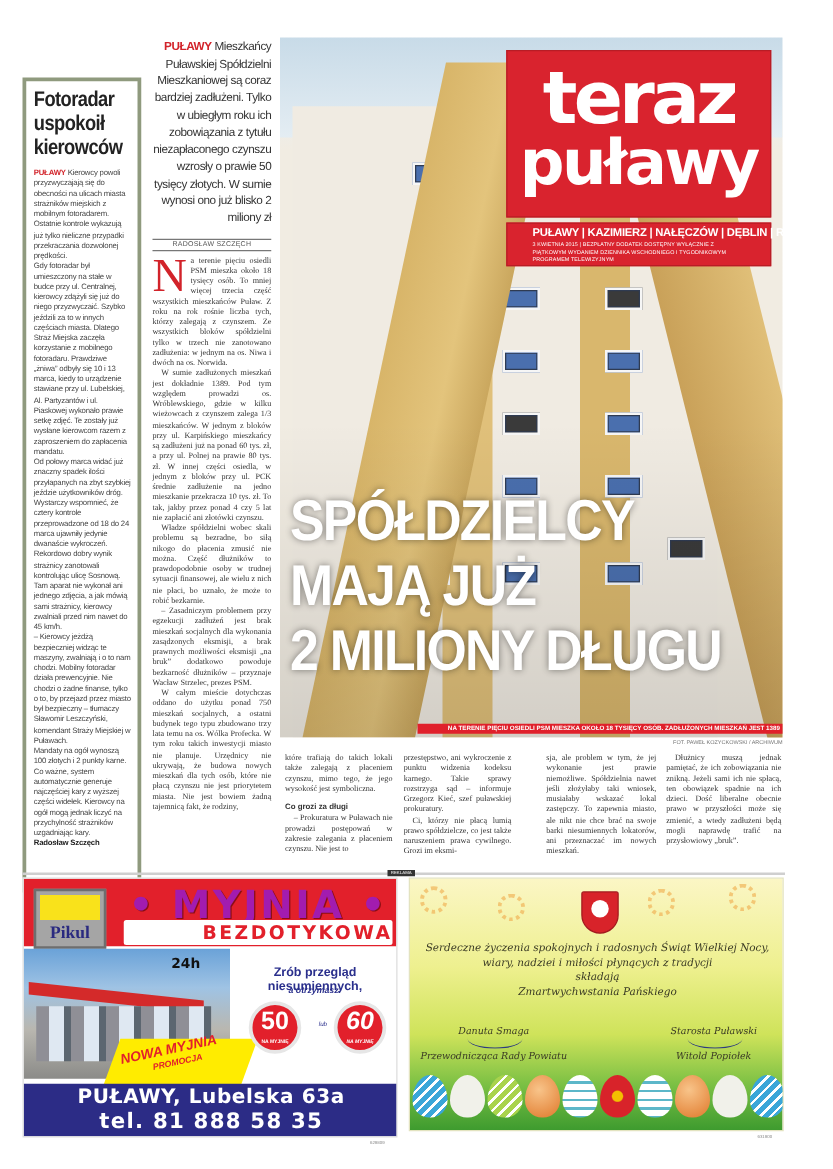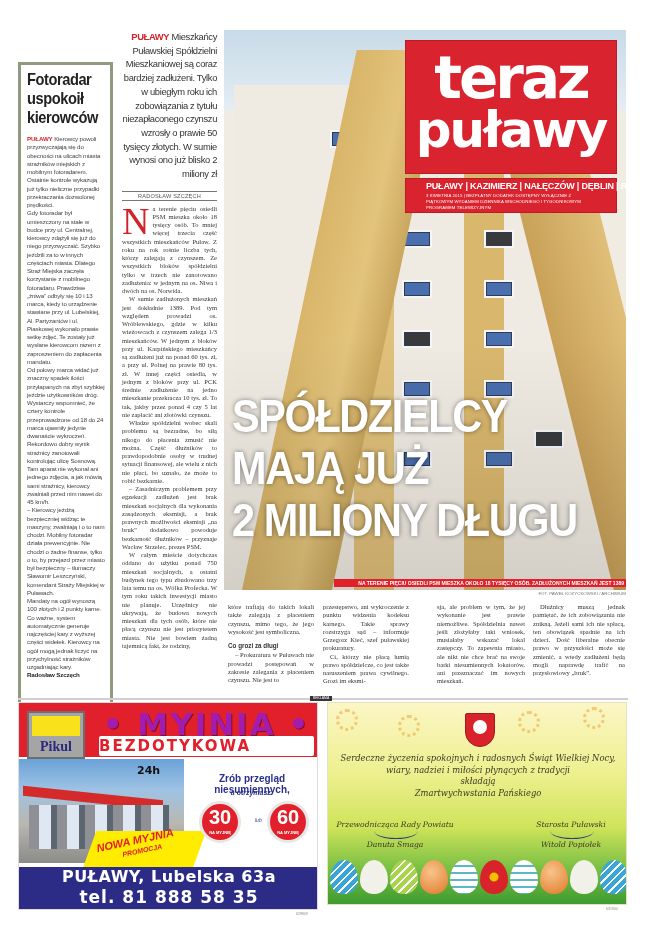--- a/index.html
+++ b/index.html
@@ -115,21 +115,21 @@
   .ad1 .redtop { position: absolute; left: 0; top: 0; width: 100%; height: 54px; background: #e2202b; }
   .ad1 .logo { position: absolute; left: 8px; top: 8px; width: 58px; height: 48px; background: #a5a5a5;
     border: 2px solid #6e6e6e; }
   .ad1 .logo .yel { position: absolute; left: 3px; top: 3px; width: 48px; height: 20px; background: #f9e21b; }
   .ad1 .logo .txt { position: absolute; left: 0; bottom: 2px; width: 100%; text-align: center;
     font-family: "Liberation Serif", serif; font-weight: bold; font-size: 14px; color: #2a2a80; }
   .ad1 .title1 { position: absolute; left: 80px; top: 3px; width: 215px; text-align: center;
     font-family: "DejaVu Sans", sans-serif; font-weight: bold; font-size: 31px; color: #a21caf; letter-spacing: 2px;
     text-shadow: 1px 1px 0 #8a0e14; }
   .ad1 .title2 { position: absolute; left: 80px; top: 33px; width: 215px; height: 20px; background: #fff;
-    text-align: left; font-family: "DejaVu Sans", sans-serif; font-weight: bold; font-size: 15px; line-height: 20px;
+    text-align: right; font-family: "DejaVu Sans", sans-serif; font-weight: bold; font-size: 15px; line-height: 20px;
     color: #e2202b; letter-spacing: 2px; border-radius: 2px; }
   .ad1 .h24 { position: absolute; left: 118px; top: 61px; font-family: "DejaVu Sans", sans-serif; font-weight: bold;
     font-size: 11px; color: #111; }
   .ad1 .pic { position: absolute; left: 0; top: 56px; width: 165px; height: 104px;
     background: linear-gradient(180deg, #6aa2d8 0%, #9fc3e4 30%, #b9b7b0 62%, #8b8b88 100%); }
   .ad1 .roof { position: absolute; left: 4px; top: 90px; width: 140px; height: 10px; background: #d42a2a;
     transform: skewY(6deg); }
   .ad1 .booths { position: absolute; left: 10px; top: 102px; width: 140px; height: 44px;
     background: repeating-linear-gradient(90deg, #8f8f96 0 10px, #dfe8f2 10px 22px, #5c6670 22px 28px); }
   .ad1 .promo { position: absolute; left: 70px; top: 128px; width: 110px; height: 40px; background: #ffec00;
@@ -281,25 +281,25 @@
   <div class="booths"></div>
   <div class="h24">24h</div>
   <div class="promo"></div>
   <div class="promo-txt">
       <span style="padding-left:0;font-size:11px;">NOWA MYJNIA</span>
       <span>PROMOCJA</span>
     </div>
   <div class="offer">Zrób przegląd niesumiennych,</div>
   <div class="offer2">a otrzymasz:</div>
   <div class="price" style="left:180px;">
-    <span class="n">30</span>
+    <span class="n">50</span>
     <span class="u">NA MYJNIĘ</span>
   </div>
   <div class="lub">lub</div>
-  <div class="price" style="left:248px;">
+  <div class="price" style="left:248px;font-style:italic;">
     <span class="n">60</span>
     <span class="u">NA MYJNIĘ</span>
   </div>
   <div class="addr">
     <div class="a1">PUŁAWY, Lubelska 63a</div>
     <div class="a2">tel. 81 888 58 35</div>
   </div>
 </div>
 <div class="tiny" style="left:296px;top:912px;">629809</div>
 
@@ -309,22 +309,22 @@
   <div class="flower" style="left:190px;top:8px;"></div>
   <div class="flower" style="left:255px;top:4px;"></div>
   <div class="crest"></div>
   <div class="wish">
     <div>Serdeczne życzenia spokojnych i radosnych Świąt Wielkiej Nocy,</div>
     <div>wiary, nadziei i miłości płynących z tradycji</div>
     <div>składają</div>
     <div>Zmartwychwstania Pańskiego</div>
   </div>
   <div class="sig" style="left:2px;">
+    <span class="n">Danuta Smaga</span>
     <span class="n">Przewodnicząca Rady Powiatu</span>
-    <span class="n">Danuta Smaga</span>
   </div>
   <div class="scribble" style="left:46px;top:120px;"></div>
   <div class="sig" style="left:178px;">
     <span class="n">Starosta Puławski</span>
     <span class="n">Witold Popiołek</span>
   </div>
   <div class="scribble" style="left:222px;top:120px;"></div>
   <div class="eggs">
     <div class="egg" style="left:2px;background:repeating-linear-gradient(135deg,#3aa6d8 0 4px,#fff 4px 6px);"></div>
     <div class="egg" style="left:32px;background:#f1f1ea;"></div>

